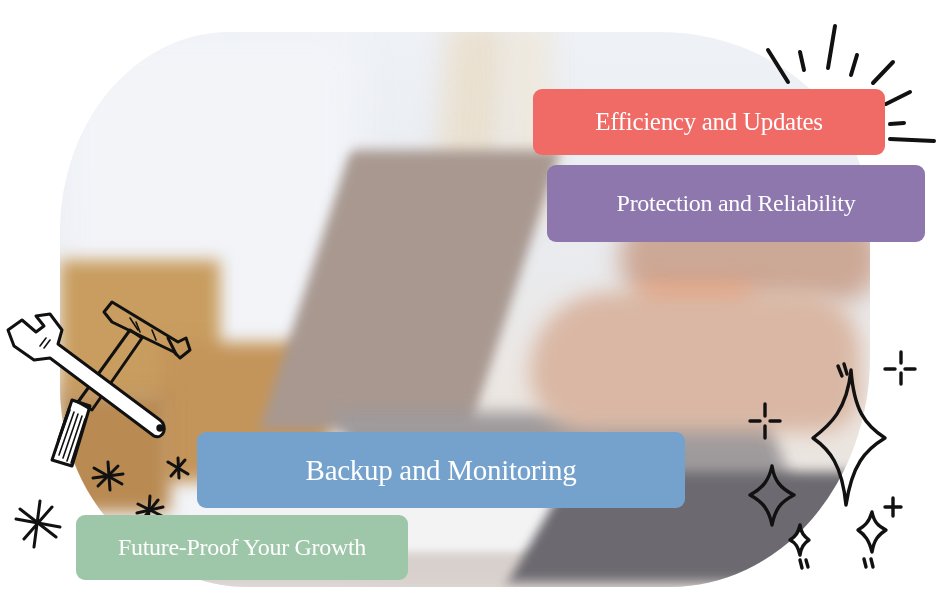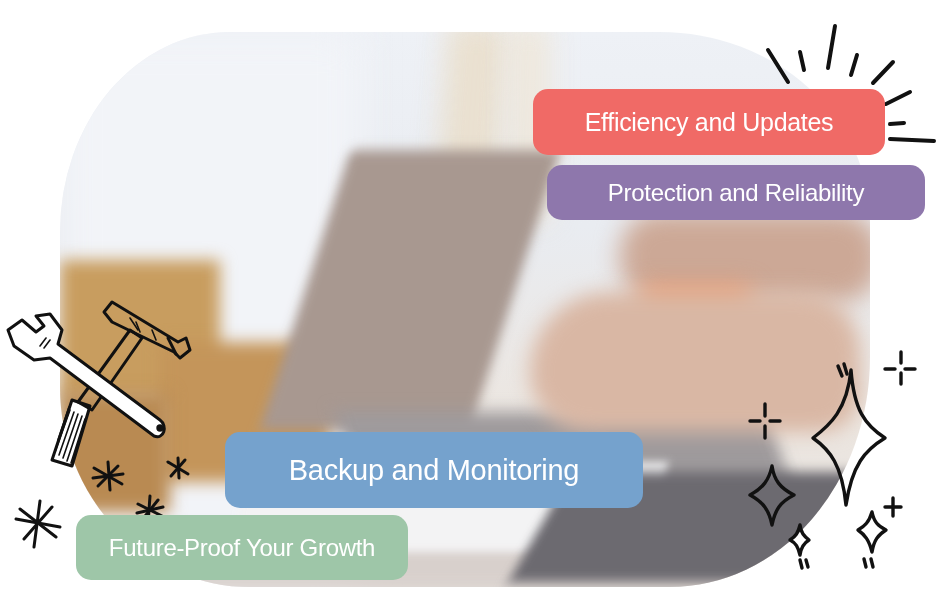--- a/index.html
+++ b/index.html
@@ -30,28 +30,28 @@
   .arm-top { left: 560px; top: 180px; width: 260px; height: 90px; background: #cca896;
              border-radius: 40px; filter: blur(12px); }
   .orange { left: 580px; top: 255px; width: 110px; height: 90px; background: #ef9a6c; filter: blur(12px); }
   .paper { left: 180px; top: 430px; width: 420px; height: 90px; background: #f3f3f4;
            transform: skewX(-10deg); filter: blur(4px); }
   .tablet { left: 480px; top: 440px; width: 320px; height: 110px; background: #6c6a70;
             transform: skewX(-30deg); filter: blur(6px); }
   .table-bottom { left: 0; top: 500px; width: 810px; height: 60px; background: #d8d0cc; filter: blur(10px); }
 
   .label {
-    position: absolute; color: #ffffff; border-radius: 15px;
+    position: absolute; color: #ffffff; border-radius: 9px;
     display: flex; align-items: center; justify-content: center;
-    font-family: Liberation Sans, sans-serif; white-space: nowrap;
+    font-family: Liberation Serif, serif; white-space: nowrap;
     letter-spacing: -0.3px;
   }
   .lbl-eff { left: 533px; top: 89px; width: 352px; height: 66px; background: #f06a66; font-size: 25px; }
-  .lbl-pro { left: 547px; top: 165px; width: 378px; height: 55px; background: #8e77ac; font-size: 24px; }
-  .lbl-bak { left: 197px; top: 432px; width: 418px; height: 76px; background: #75a2cd; font-size: 29px; margin-left: 28px; }
+  .lbl-pro { left: 547px; top: 165px; width: 378px; height: 77px; background: #8e77ac; font-size: 24px; }
+  .lbl-bak { left: 197px; top: 432px; width: 488px; height: 76px; background: #75a2cd; font-size: 29px; }
   .lbl-fut { left: 76px;  top: 515px; width: 332px; height: 65px; background: #9ec6a8; font-size: 24px; }
 
   svg.doodle { position: absolute; overflow: visible; }
 </style>
 </head>
 <body>
 
 <div class="photo">
   <div class="blob wall-left"></div>
   <div class="blob easel"></div>

